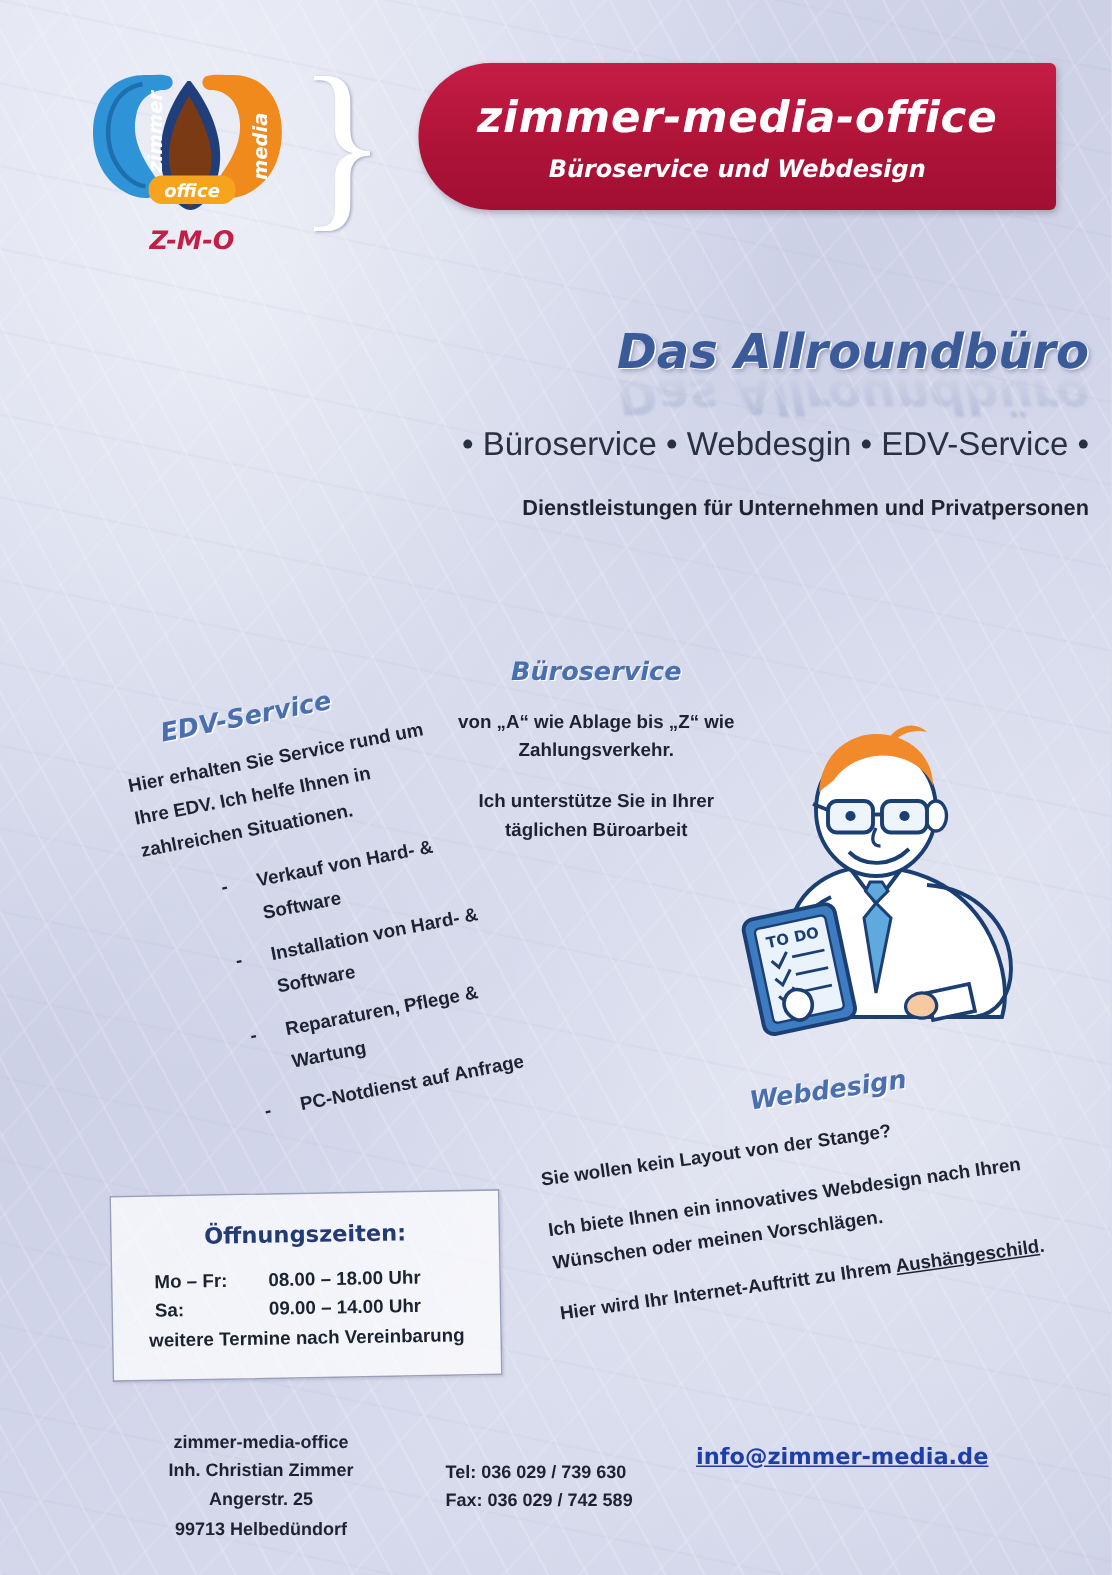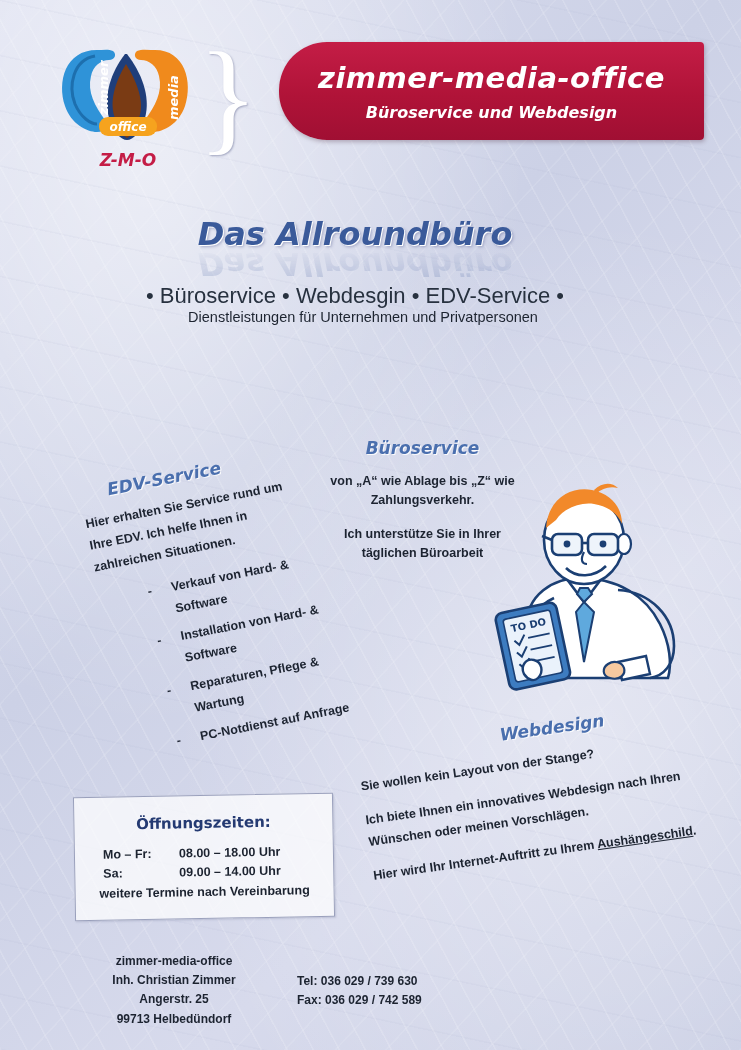--- a/index.html
+++ b/index.html
@@ -83,24 +83,24 @@
     font-size: 16px;
     font-weight: bold;
     font-style: italic;
     margin-top: 8px;
     font-family: "DejaVu Sans", sans-serif;
   }
 
   
   .hero {
     position: absolute;
-    left: 0;
+    left: 16px;
     top: 215px;
     width: 710px;
-    text-align: center;
+    text-align: right;
   }
   .hero-title {
     font-size: 32px;
     font-weight: bold;
     font-style: italic;
     color: #3a5a9a;
     text-shadow: 1px 1px 0 #ffffff, 2px 2px 3px rgba(90,100,150,.45);
     font-family: "DejaVu Sans", sans-serif;
   }
   .hero-title-reflection {
@@ -114,22 +114,23 @@
     filter: blur(0.6px);
     -webkit-mask-image: linear-gradient(to top, rgba(0,0,0,0) 10%, rgba(0,0,0,.75) 100%);
     mask-image: linear-gradient(to top, rgba(0,0,0,0) 10%, rgba(0,0,0,.75) 100%);
   }
   .hero-services {
     font-size: 22px;
     color: #27313f;
     font-family: "Liberation Sans", sans-serif;
   }
   .hero-tagline {
+    margin-top: 22px;
     font-size: 14.5px;
-    font-weight: normal;
+    font-weight: bold;
     color: #1d2430;
     padding-left: 16px;
   }
 
   
   .col-heading {
     font-size: 17px;
     font-weight: bold;
     font-style: italic;
     color: #4a6fae;
@@ -137,21 +138,20 @@
     font-family: "DejaVu Sans", sans-serif;
   }
 
   
   .bueroservice {
     position: absolute;
     left: 300px;
     top: 438px;
     width: 195px;
     text-align: center;
-    margin-left: 25px;
   }
   .bueroservice p {
     margin: 14px 0 0 0;
     font-size: 12.5px;
     font-weight: bold;
     color: #1c2330;
     line-height: 1.55;
   }
 
   
@@ -447,14 +447,15 @@
     <div>Angerstr. 25</div>
     <div>99713 Helbedündorf</div>
   </div>
 
   <div class="footer-phone">
     <div>Tel: 036 029 / 739 630</div>
     <div>Fax: 036 029 / 742 589</div>
   </div>
 
   <div class="footer-links">
+    <a href="#">info@zimmer-media.de</a>
   </div>
 </div>
 
 </body></html>

